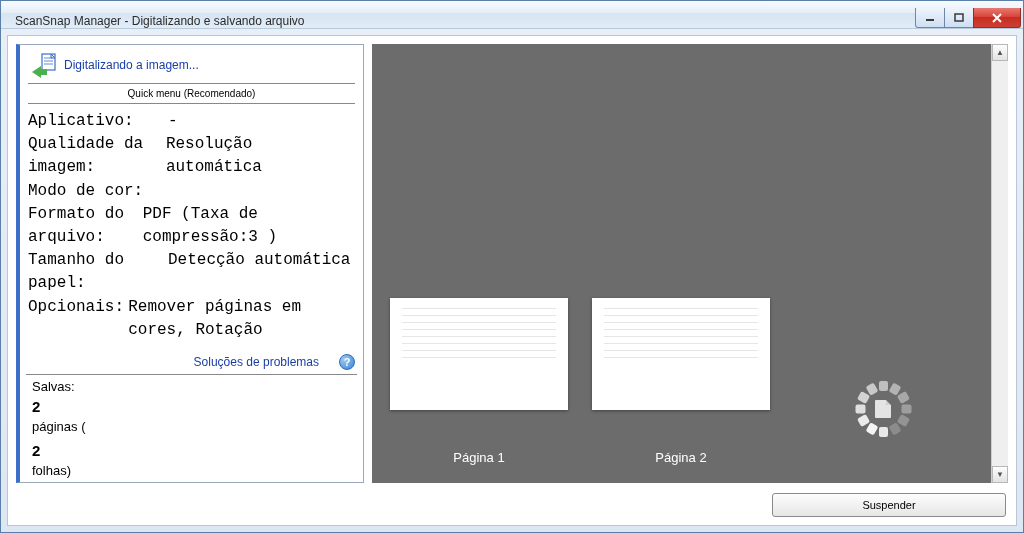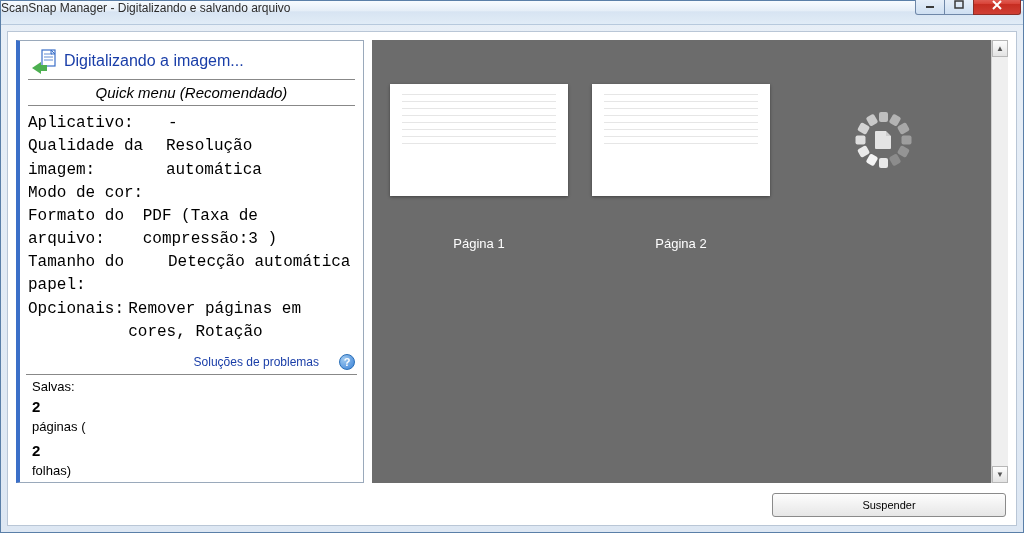--- a/index.html
+++ b/index.html
@@ -14,22 +14,22 @@
     height: 533px;
     background: linear-gradient(to bottom, #e8eff7 0%, #dde7f3 100%);
     border: 1px solid #5a7fa8;
     display: flex;
     flex-direction: column;
   }
   .titlebar {
     height: 28px;
     background: linear-gradient(to bottom, #f7fbff 0%, #e4edf7 45%, #d7e4f2 46%, #e1ecf7 100%);
     display: flex;
-    align-items: flex-start;
-    padding: 0 0 0 0;
+    align-items: flex-end;
+    padding: 0 0 0 14px;
     border-bottom: 1px solid #b7c9dd;
   }
   .titlebar-title { color: #2b2b2b; flex: 1; }
   .win-btns { display: flex; height: 20px; margin-right: 2px; margin-top: -6px;}
   .win-btn {
     width: 30px; height: 20px;
     display: flex; align-items: center; justify-content: center;
     border: 1px solid #6e87a8; border-top: none;
     background: linear-gradient(to bottom, #eef4fb, #cedff2);
     margin-left: -1px;
@@ -56,32 +56,31 @@
   .left-panel {
     width: 348px;
     border: 1px solid #9aa9bb;
     border-left: 4px solid #3b6fc8;
     background: #fff;
     display: flex;
     flex-direction: column;
     padding: 6px 6px 2px 6px;
   }
   .status-row { display: flex; align-items: center; gap: 6px; padding: 2px 0 6px 4px;}
-  .status-text { color: #1a3ea8; font-size: 16px; font-weight: 500; }
+  .status-text { color: #1a3ea8; font-size: 12px; font-weight: 500; }
   .doc-icon {
     width: 28px; height: 24px; position: relative;
   }
   .menu-header {
     text-align: center;
     border-top: 1px solid #888;
     border-bottom: 1px solid #888;
     padding: 4px 0;
     margin: 0 2px;
-    font-size: 15px;
-    font-style: italic;
+    font-size: 10px;
   }
   .settings {
     padding: 6px 2px;
     font-size: 16px;
     line-height: 1.45;
     font-family: Liberation Mono, monospace;
   }
   .setting-row { display: flex; }
   .setting-label { width: 140px; }
   .spacer { flex: 1; }
@@ -118,21 +117,21 @@
     background: #6c6c6c;
     position: relative;
     display: flex;
     overflow: hidden;
   }
   .preview-scroll {
     flex: 1;
     padding: 44px 18px 18px 18px;
     display: flex;
     gap: 24px;
-    align-items: flex-start;
+    align-items: flex-end;
   }
   .page-thumb { display: flex; flex-direction: column; align-items: center; gap: 40px; }
   .thumb {
     width: 178px; height: 112px;
     background: #fff;
     box-shadow: 0 1px 3px rgba(0,0,0,0.4);
     display: flex; flex-direction: column;
     padding: 10px 12px;
     gap: 6px;
   }

